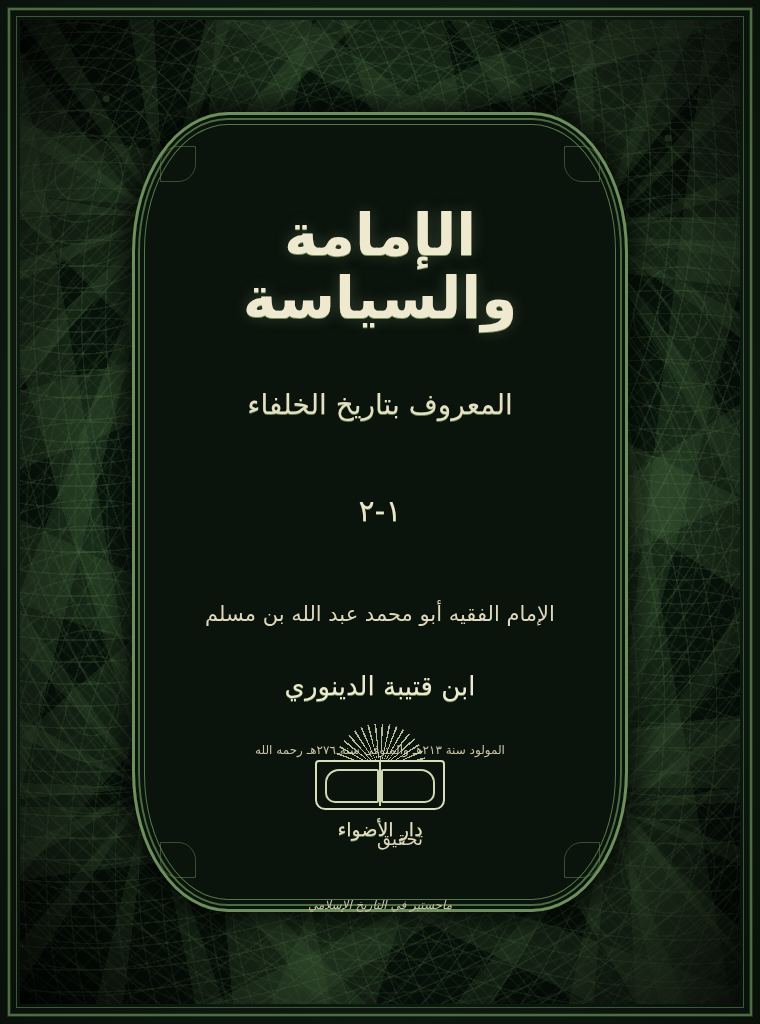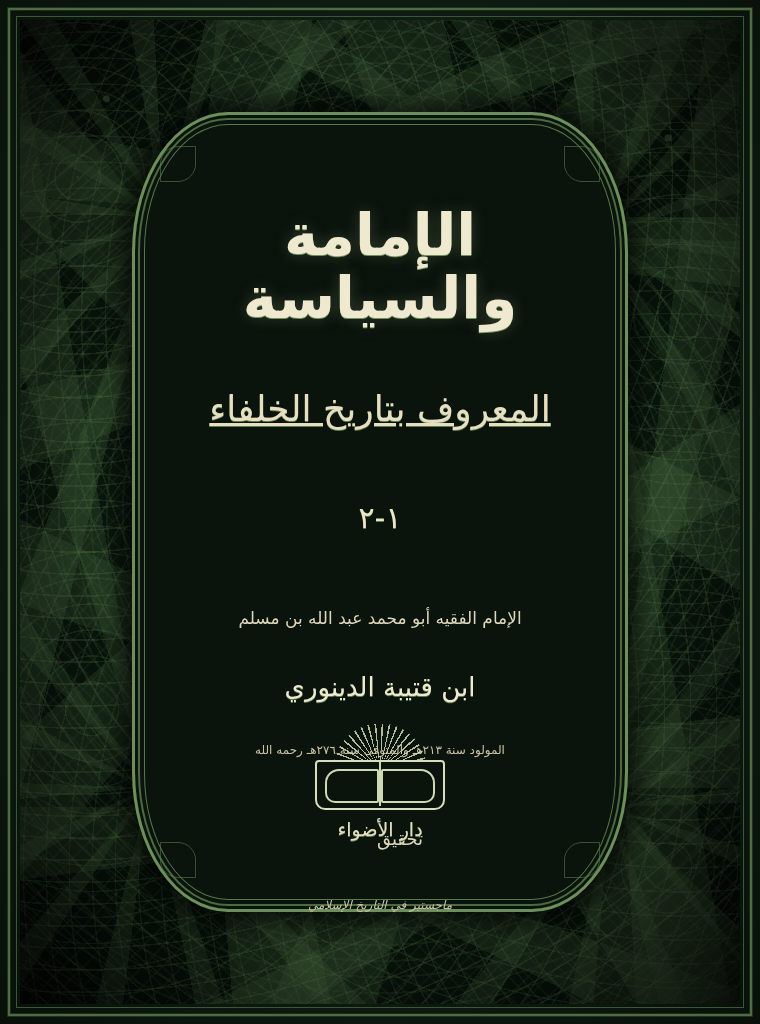--- a/index.html
+++ b/index.html
@@ -123,37 +123,36 @@
     line-height: 1.08;
     font-weight: 700;
     letter-spacing: -1px;
     color: #efe9cf;
     text-shadow: 0 1px 0 #6f8f5e, 0 0 16px rgba(180,200,150,.25);
     direction: rtl;
     max-width: 420px;
   }
   .title-sub {
     margin-top: 18px;
-    font-size: 36px;
+    font-size: 28px;
     color: #e6dfc2;
     direction: rtl;
     text-shadow: 0 1px 0 #5d7c4f;
-    text-decoration: underline;
   }
   .volume {
     margin-top: 30px;
     font-size: 30px;
     color: #ece5c9;
     letter-spacing: 2px;
     direction: rtl;
     text-shadow: 0 1px 0 #5d7c4f;
   }
   .author-line1 {
     margin-top: 30px;
-    font-size: 17px;
+    font-size: 21px;
     color: #ded7bb;
     direction: rtl;
     line-height: 1.5;
     max-width: 400px;
   }
   .author-name {
     margin-top: 0;
     font-size: 26px;
     color: #efe9cf;
     direction: rtl;

